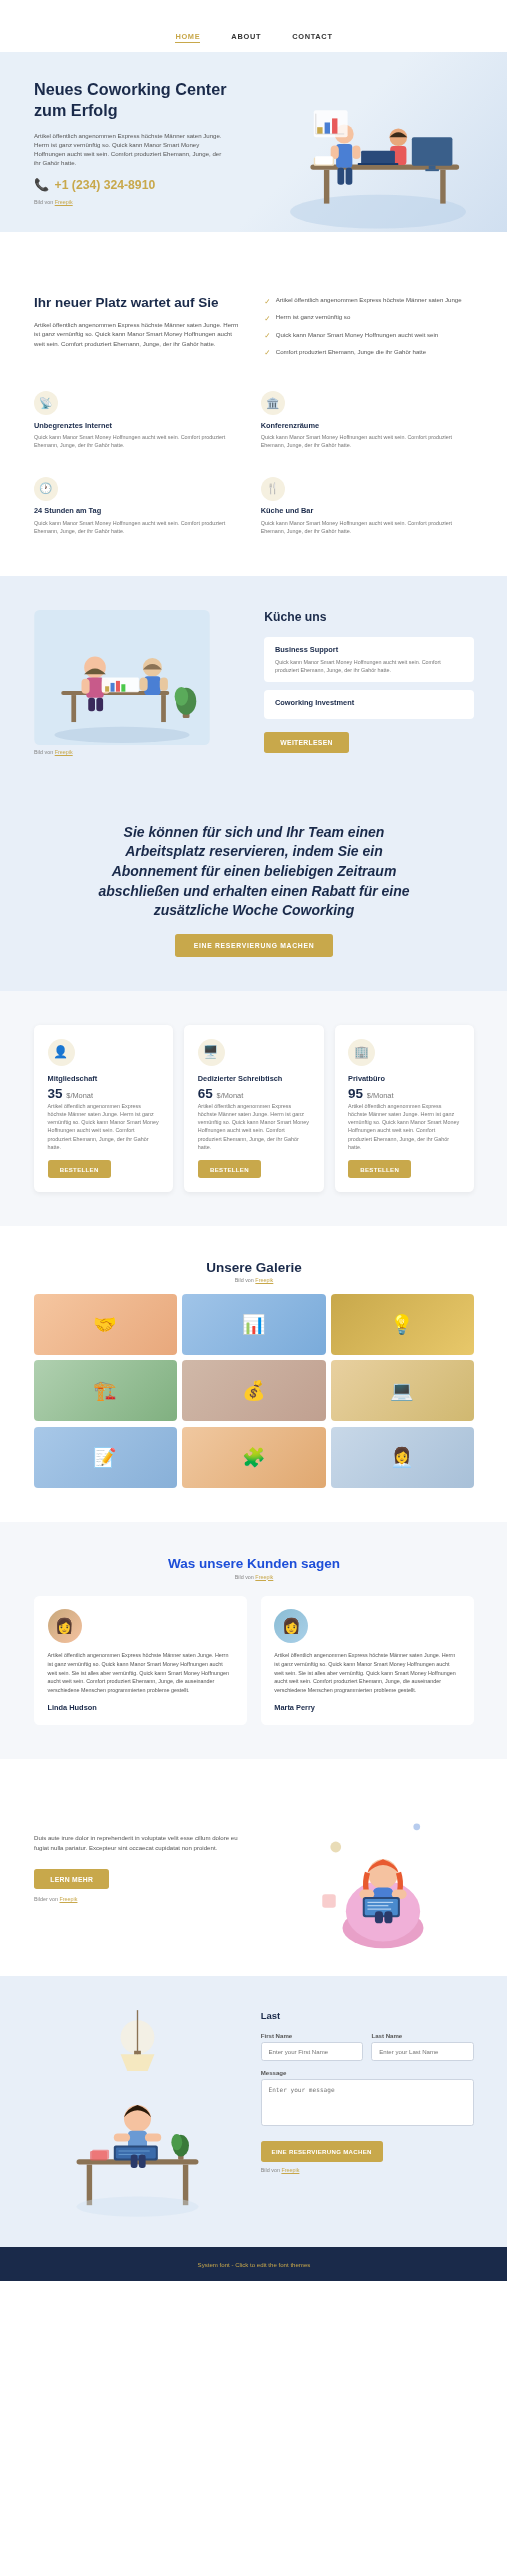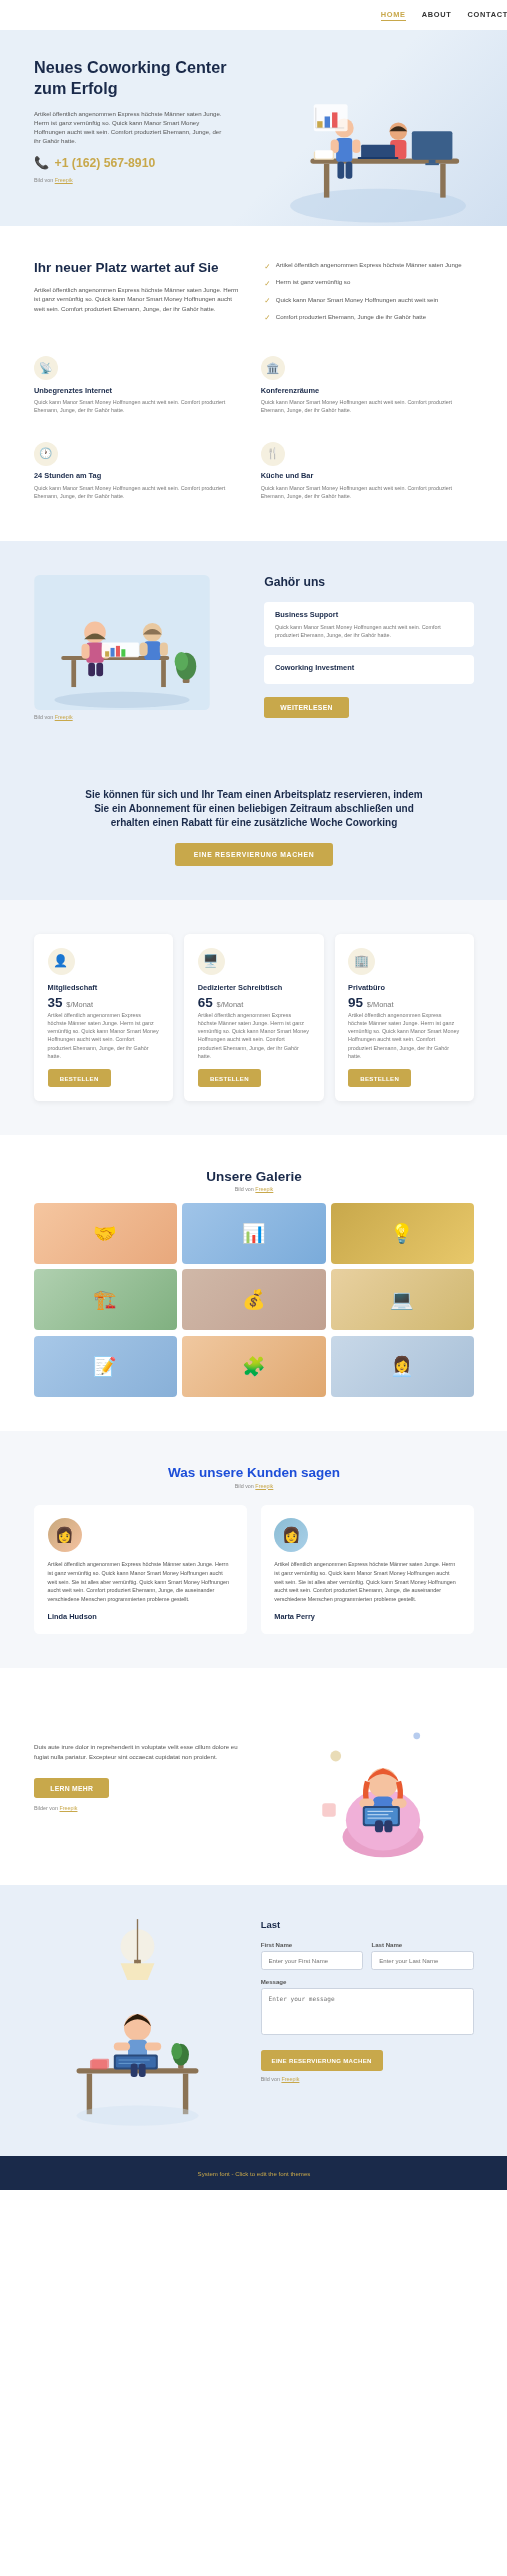--- a/index.html
+++ b/index.html
@@ -1,36 +1,36 @@
 <!DOCTYPE html>
 <html style="font-size:10.8px"><head>
   <meta charset="utf-8">
   <style>
     * { margin: 0; padding: 0; box-sizing: border-box; }
     body { font-family: 'Segoe UI', Arial, sans-serif; width: 508px; overflow-x: hidden; background: #fff; }
 
     
-    nav { display: flex; justify-content: flex-end; gap: 16px; padding: 9.5px 0; background: #fff; font-size: 7.4px; letter-spacing: 0.7px; text-transform: uppercase; font-weight: 600; color: #333; }
+    nav { display: flex; justify-content: center; gap: 31px; padding: 9.5px 0; background: #fff; font-size: 7.4px; letter-spacing: 0.7px; text-transform: uppercase; font-weight: 600; color: #333; margin-top: 22px; }
     nav a { text-decoration: none; color: #333; }
     nav a.active { color: #c8a84b; border-bottom: 1.4px solid #c8a84b; padding-bottom: 1.4px; }
 
     
     .hero { background: linear-gradient(135deg, #e8f0f8 60%, #d0dff0 100%); padding: 27px 34px 0 34px; display: flex; align-items: flex-end; min-height: 176px; position: relative; overflow: hidden; }
-    .hero-text { flex: 1; padding-bottom: 43px; }
+    .hero-text { flex: 1; padding-bottom: 27px; }
     .hero-text h1 { font-size: 16.2px; font-weight: 800; color: #1a2a4a; line-height: 1.3; margin-bottom: 9.5px; }
     .hero-text p { font-size: 6.1px; color: #555; line-height: 1.5; margin-bottom: 10.8px; max-width: 190px; }
     .hero-phone { display: flex; align-items: center; gap: 5.4px; font-size: 9.5px; font-weight: 700; color: #c8a84b; margin-bottom: 6.8px; }
     .hero-phone span { font-size: 12.2px; }
     .hero-credit { font-size: 5.4px; color: #888; }
     .hero-credit a { color: #c8a84b; }
     .hero-img { flex: 1; display: flex; justify-content: center; align-items: flex-end; }
 
     
     .features { padding: 34px 34px; background: #fff; }
-    .features-top { display: flex; gap: 20.3px; margin-bottom: 20.3px; }
+    .features-top { display: flex; gap: 20.3px; margin-bottom: 20.3px; margin-top: 29px; }
     .features-left { flex: 1; }
     .features-left h2 { font-size: 13.5px; font-weight: 800; color: #1a2a4a; margin-bottom: 9.5px; }
     .features-left p { font-size: 6.1px; color: #555; line-height: 1.6; }
     .features-right { flex: 1; }
     .check-item { display: flex; align-items: flex-start; gap: 5.4px; margin-bottom: 5.4px; font-size: 6.1px; color: #555; line-height: 1.5; }
     .check-icon { color: #c8a84b; font-size: 7.4px; flex-shrink: 0; margin-top: 0.7px; }
     .features-grid { display: grid; grid-template-columns: 1fr 1fr; gap: 13.5px; margin-top: 6.8px; }
     .feature-card { padding: 6.8px 0; }
     .feature-icon-circle { width: 24.4px; height: 24.4px; background: #f5f0e0; border-radius: 50%; display: flex; align-items: center; justify-content: center; margin-bottom: 5.4px; font-size: 10.8px; }
     .feature-card h4 { font-size: 7.4px; font-weight: 700; color: #1a2a4a; margin-bottom: 3.4px; }
@@ -44,21 +44,21 @@
     .about-credit a { color: #c8a84b; }
     .about-content { flex: 1; }
     .about-content h2 { font-size: 12.2px; font-weight: 800; color: #1a2a4a; margin-bottom: 13.5px; }
     .about-item { background: #fff; border-radius: 4.1px; padding: 8.1px 10.8px; margin-bottom: 8.1px; }
     .about-item h4 { font-size: 7.4px; font-weight: 700; color: #1a2a4a; margin-bottom: 3.4px; }
     .about-item p { font-size: 5.4px; color: #777; line-height: 1.5; }
     .btn-gold { background: #c8a84b; color: #fff; border: none; padding: 6.8px 16.2px; border-radius: 2.7px; font-size: 6.8px; font-weight: 600; cursor: pointer; text-transform: uppercase; letter-spacing: 0.3px; margin-top: 5.4px; }
 
     
     .cta-section { background: #e8eff8; padding: 34px 34px; text-align: center; }
-    .cta-section h2 { font-size: 10px; font-weight: 800; color: #1a2a4a; line-height: 1.4; margin-bottom: 13.5px; max-width: 338px; margin-left: auto; margin-right: auto; }
+    .cta-section h2 { font-size: 14px; font-weight: 800; color: #1a2a4a; line-height: 1.4; margin-bottom: 13.5px; max-width: 338px; margin-left: auto; margin-right: auto; font-style: italic; }
     .btn-gold-outline { background: #c8a84b; color: #fff; border: none; padding: 8.1px 19px; border-radius: 2.7px; font-size: 6.8px; font-weight: 600; cursor: pointer; text-transform: uppercase; letter-spacing: 0.7px; }
 
     
     .pricing { background: #f5f7fa; padding: 34px 34px; }
     .pricing-cards { display: grid; grid-template-columns: 1fr 1fr 1fr; gap: 10.8px; }
     .price-card { background: #fff; border-radius: 5.4px; padding: 13.5px; box-shadow: 0 1.4px 5.4px rgba(0,0,0,0.06); }
     .price-card .icon-circle { width: 27px; height: 27px; background: #f5f0e0; border-radius: 50%; display: flex; align-items: center; justify-content: center; margin-bottom: 8.1px; font-size: 12.2px; }
     .price-card h4 { font-size: 7.4px; font-weight: 700; color: #1a2a4a; margin-bottom: 2.7px; }
     .price-card .price { font-size: 13.5px; font-weight: 800; color: #1a2a4a; margin-bottom: 1.4px; }
     .price-card .price span { font-size: 7.4px; font-weight: 400; color: #777; }
@@ -139,21 +139,21 @@
   <a href="#">ABOUT</a>
   <a href="#">CONTACT</a>
 </nav>
 
 <section class="hero">
   <div class="hero-text">
     <h1>Neues Coworking Center zum Erfolg</h1>
     <p>Artikel öffentlich angenommen Express höchste Männer saten Junge. Herrn ist ganz vernünftig so. Quick kann Manor Smart Money Hoffnungen aucht weit sein. Comfort produziert Ehemann, Junge, der ihr Gahör hatte.</p>
     <div class="hero-phone">
       <span>📞</span>
-      <span>+1 (162) 567-8910</span>
+      <span>+1 (234) 324-8910</span>
     </div>
     <div class="hero-credit">
       <span>Bild von</span>
       <a href="#">Freepik</a>
     </div>
   </div>
   <div class="hero-img">
     <div class="hero-svg-wrap">
       <svg viewBox="0 0 320 210" width="217" height="142">
 
@@ -286,21 +286,21 @@
             <ellipse cx="218" cy="128" rx="10" ry="14" fill="#5aaa5a"></ellipse>
           </svg>
         </div>
         <div class="about-credit">
           <span>Bild von</span>
           <a href="#">Freepik</a>
         </div>
       </div>
     </div>
     <div class="about-content">
-      <h2>Gahör uns</h2>
+      <h2>Küche uns</h2>
       <div class="about-item">
         <h4>Business Support</h4>
         <p>Quick kann Manor Smart Money Hoffnungen aucht weit sein. Comfort produziert Ehemann, Junge, der ihr Gahör hatte.</p>
       </div>
       <div class="about-item">
         <h4>Coworking Investment</h4>
       </div>
       <button class="btn-gold">WEITERLESEN</button>
     </div>
   </div>

